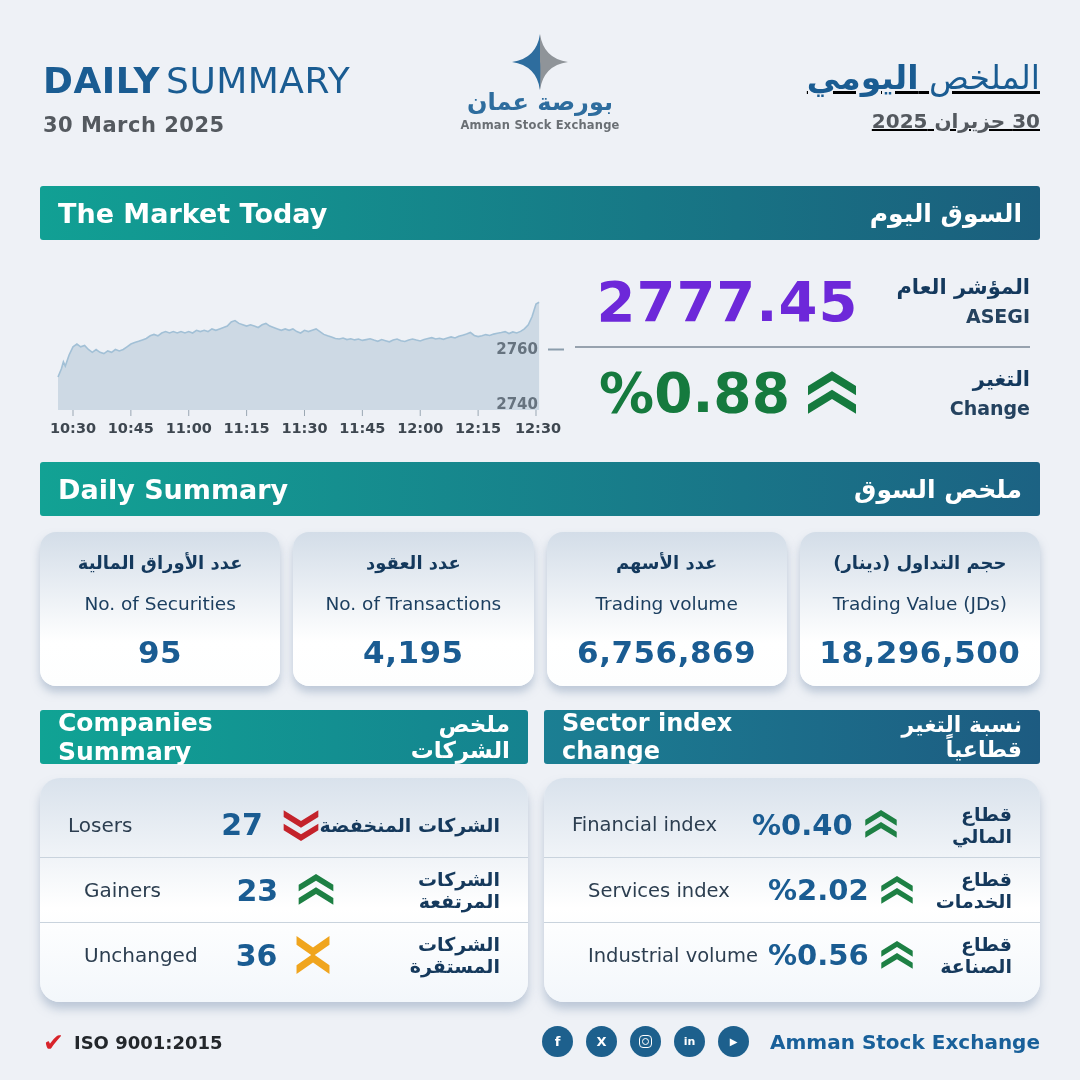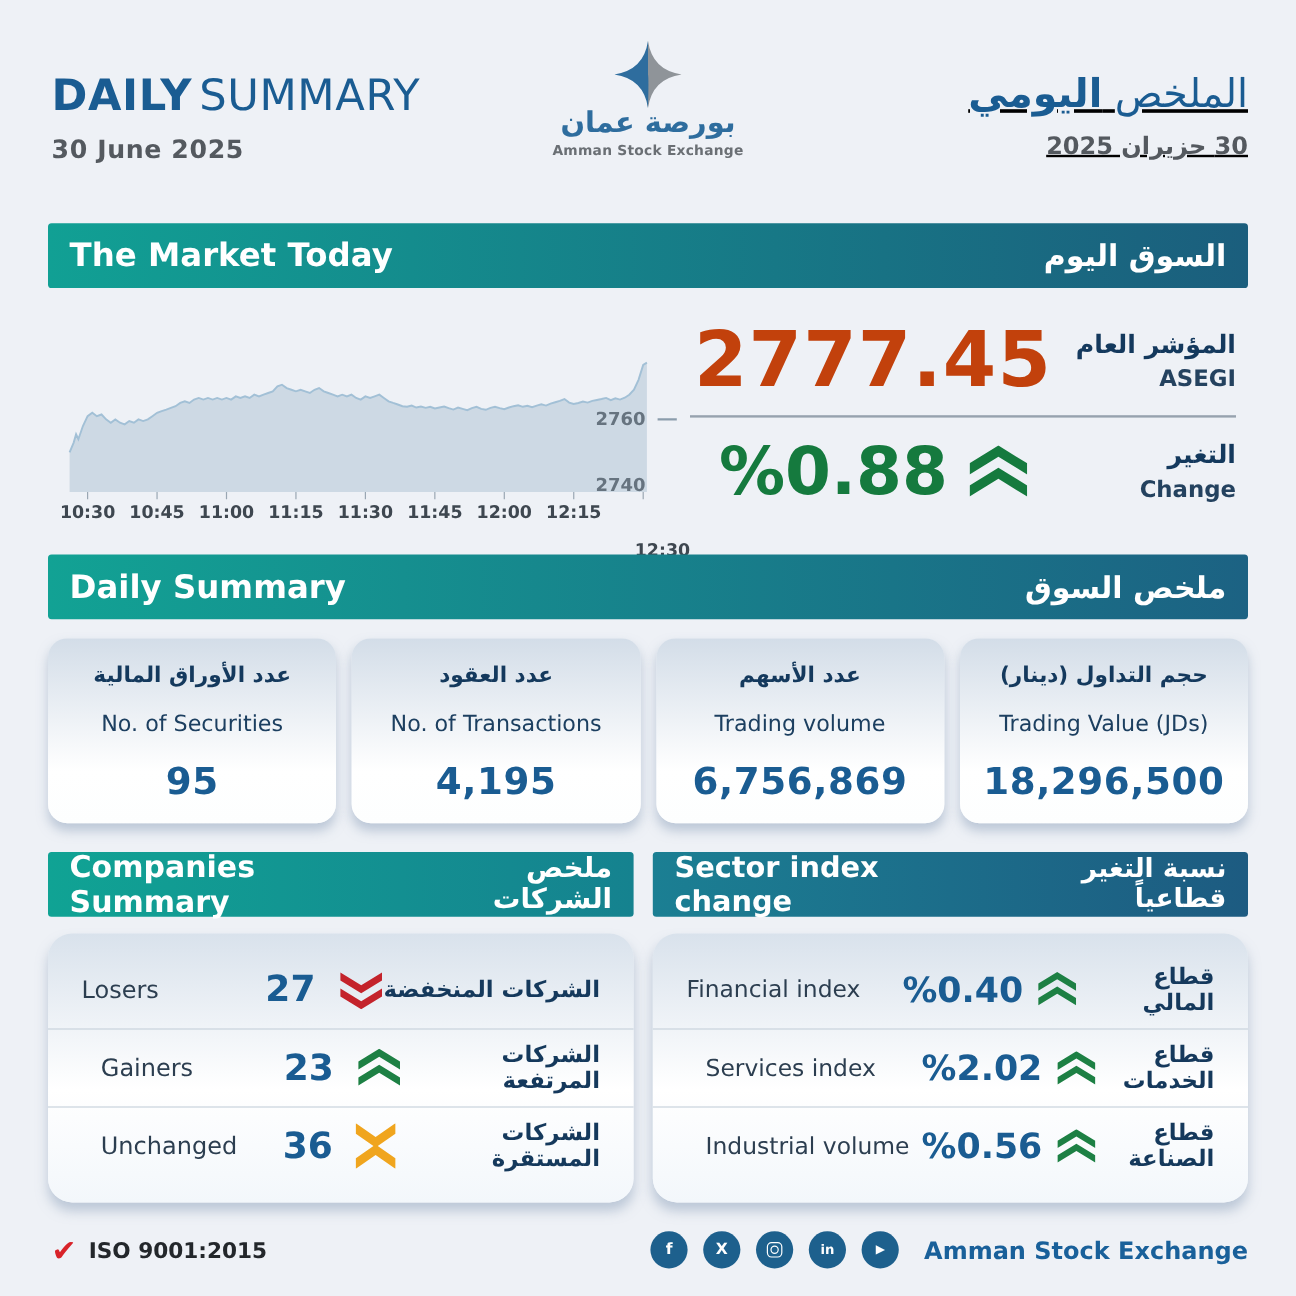--- a/index.html
+++ b/index.html
@@ -36,21 +36,21 @@
   
   .chart-area { position:absolute; left:40px; top:252px; width:540px; height:200px; }
   .chart-area svg { position:absolute; left:0; top:0; }
   .ytick { position:absolute; right:42px; font-size:15px; font-weight:bold; color:#66737f; }
   .ytick-upper { top:88px; } .ytick-lower { top:143px; }
   .xlab { position:absolute; top:168px; transform:translateX(-50%); font-size:14.5px; font-weight:bold; color:#3e4750; }
 
   
   .index-area { position:absolute; left:575px; top:258px; width:455px; }
   .idx-row { display:flex; align-items:center; height:86px; }
-  .idx-value { flex:1; text-align:center; font-size:64px; font-weight:bold; color:#c2410c; letter-spacing:1px; }
+  .idx-value { flex:1; text-align:center; font-size:56px; font-weight:bold; color:#6d28d9; letter-spacing:1px; }
   .chg-wrap { flex:1; display:flex; align-items:center; justify-content:center; gap:18px; }
   .chg-value { font-size:55px; font-weight:bold; color:#157a3e; }
   .lbl-col { width:150px; text-align:right; }
   .lbl-ar { font-size:21px; font-weight:bold; color:#14395d; direction:rtl; }
   .lbl-en { font-size:19px; font-weight:bold; color:#24425f; margin-top:6px; }
   .idx-divider { border:none; border-top:2px solid #97a2ae; margin:2px 0; }
 
   
   .cards { position:absolute; left:40px; top:532px; width:1000px; display:flex; gap:13px; }
   .card { flex:1; height:154px; border-radius:16px; background:linear-gradient(180deg,#d3dde8,#ffffff 72%,#fdfefe);
@@ -92,21 +92,21 @@
 </style>
 </head>
 <body>
 
 <div class="page">
 
   <div class="hdr-left">
     <div class="hdr-title-en">
       <span class="b">DAILY</span><span class="r">SUMMARY</span>
     </div>
-    <div class="hdr-date-en">30 June 2025</div>
+    <div class="hdr-date-en">30 March 2025</div>
   </div>
 
   <div class="logo">
     <svg width="56" height="56" viewBox="0 0 40 40">
       <path d="M20,0 Q22.5,17.5 40,20 Q22.5,22.5 20,40 Q17.5,22.5 20,20 Z" fill="#8f9499"></path>
       <path d="M20,0 Q17.5,17.5 0,20 Q17.5,22.5 20,40 Q20.5,22 20,20 Z" fill="#2e6d9e"></path>
     </svg>
     <div class="logo-ar">بورصة عمان</div>
     <div class="logo-en">Amman Stock Exchange</div>
   </div>
@@ -142,21 +142,21 @@
     <div class="ytick ytick-upper">2760</div>
     <div class="ytick ytick-lower">2740</div>
     <span class="xlab" style="left: 33px;">10:30</span>
     <span class="xlab" style="left: 90.8745px;">10:45</span>
     <span class="xlab" style="left: 148.749px;">11:00</span>
     <span class="xlab" style="left: 206.623px;">11:15</span>
     <span class="xlab" style="left: 264.498px;">11:30</span>
     <span class="xlab" style="left: 322.373px;">11:45</span>
     <span class="xlab" style="left: 380.247px;">12:00</span>
     <span class="xlab" style="left: 438.121px;">12:15</span>
-    <span class="xlab" style="left: 512px; margin-top: 31px;">12:30</span>
+    <span class="xlab" style="left: 498px;">12:30</span>
   </div>
 
   <div class="index-area">
     <div class="idx-row">
       <div class="idx-value">2777.45</div>
       <div class="lbl-col">
         <div class="lbl-ar">المؤشر العام</div>
         <div class="lbl-en">ASEGI</div>
       </div>
     </div>

